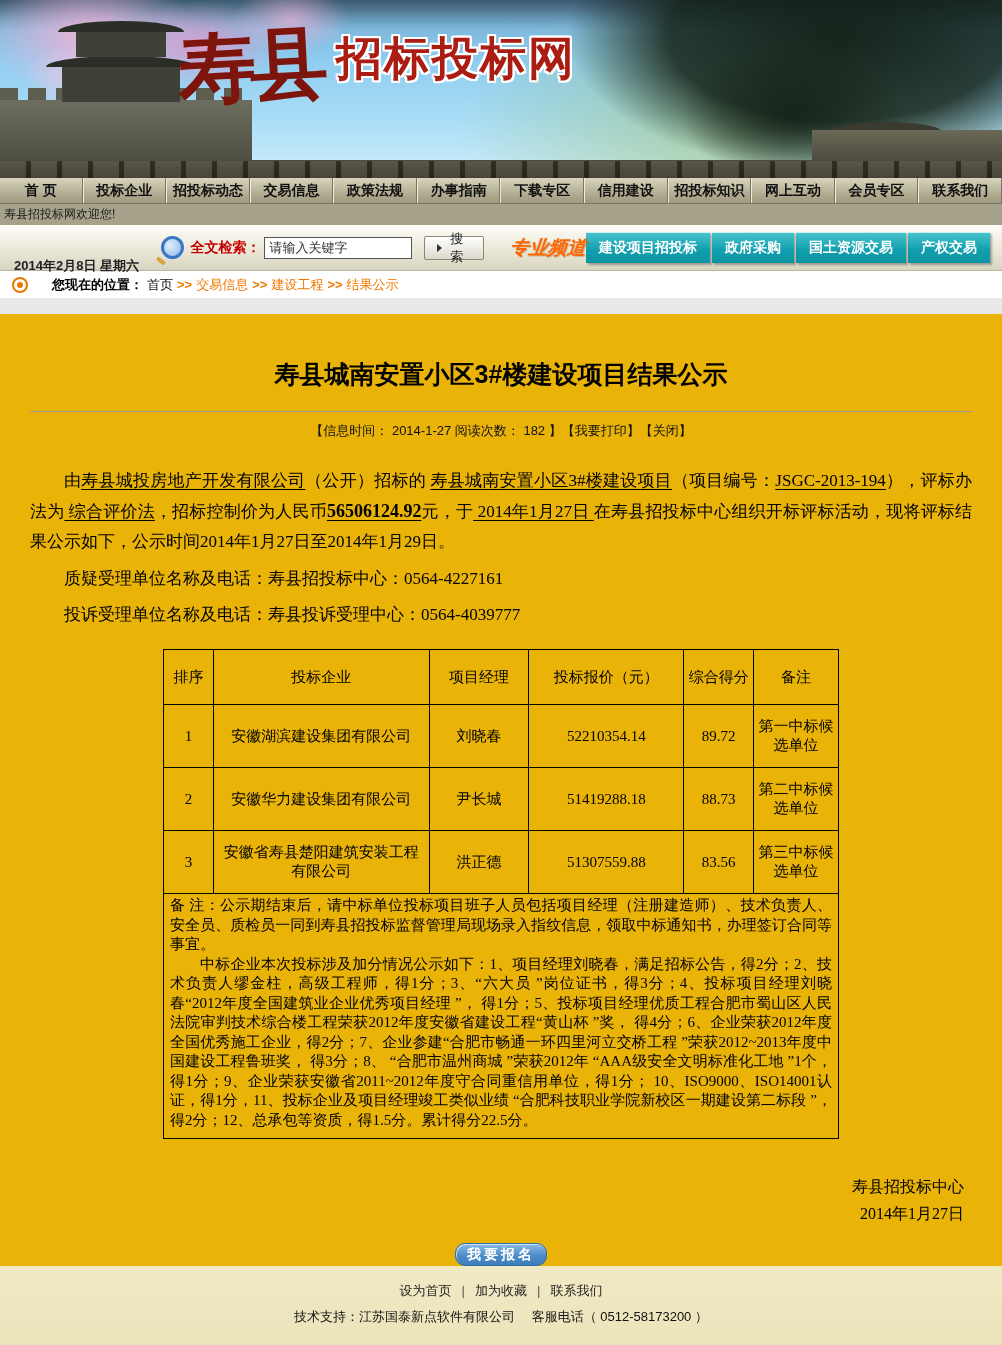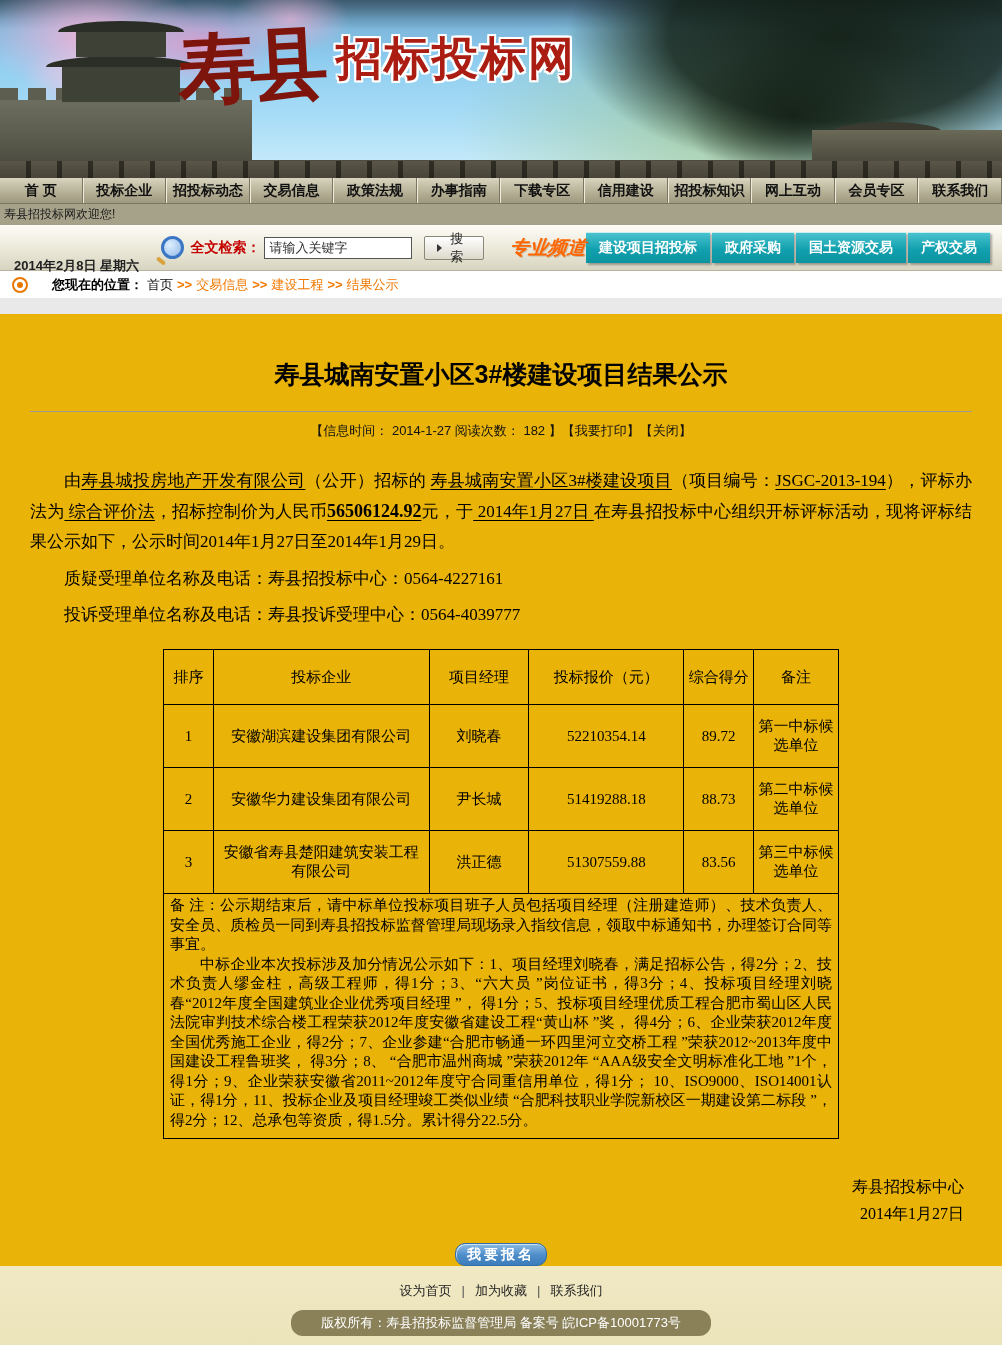--- a/index.html
+++ b/index.html
@@ -276,18 +276,17 @@
       <div>2014年1月27日</div>
     </div>
 
     <div class="applywrap">
       <button class="apply">我要报名</button>
     </div>
   </main>
 
   <footer class="footer">
     <div class="flinks"><span class="flink">设为首页</span><span class="fsep">|</span><span class="flink">加为收藏</span><span class="fsep">|</span><span class="flink">联系我们</span></div>
-    <div><span class="copyright">版权所有：寿县招投标监督管理局  备案号  皖ICP备10001773号</span></div>
     <div class="support">技术支持：江苏国泰新点软件有限公司　 客服电话（ 0512-58173200 ）</div>
 
   </footer>
 
 </div>
 
 </body></html>

